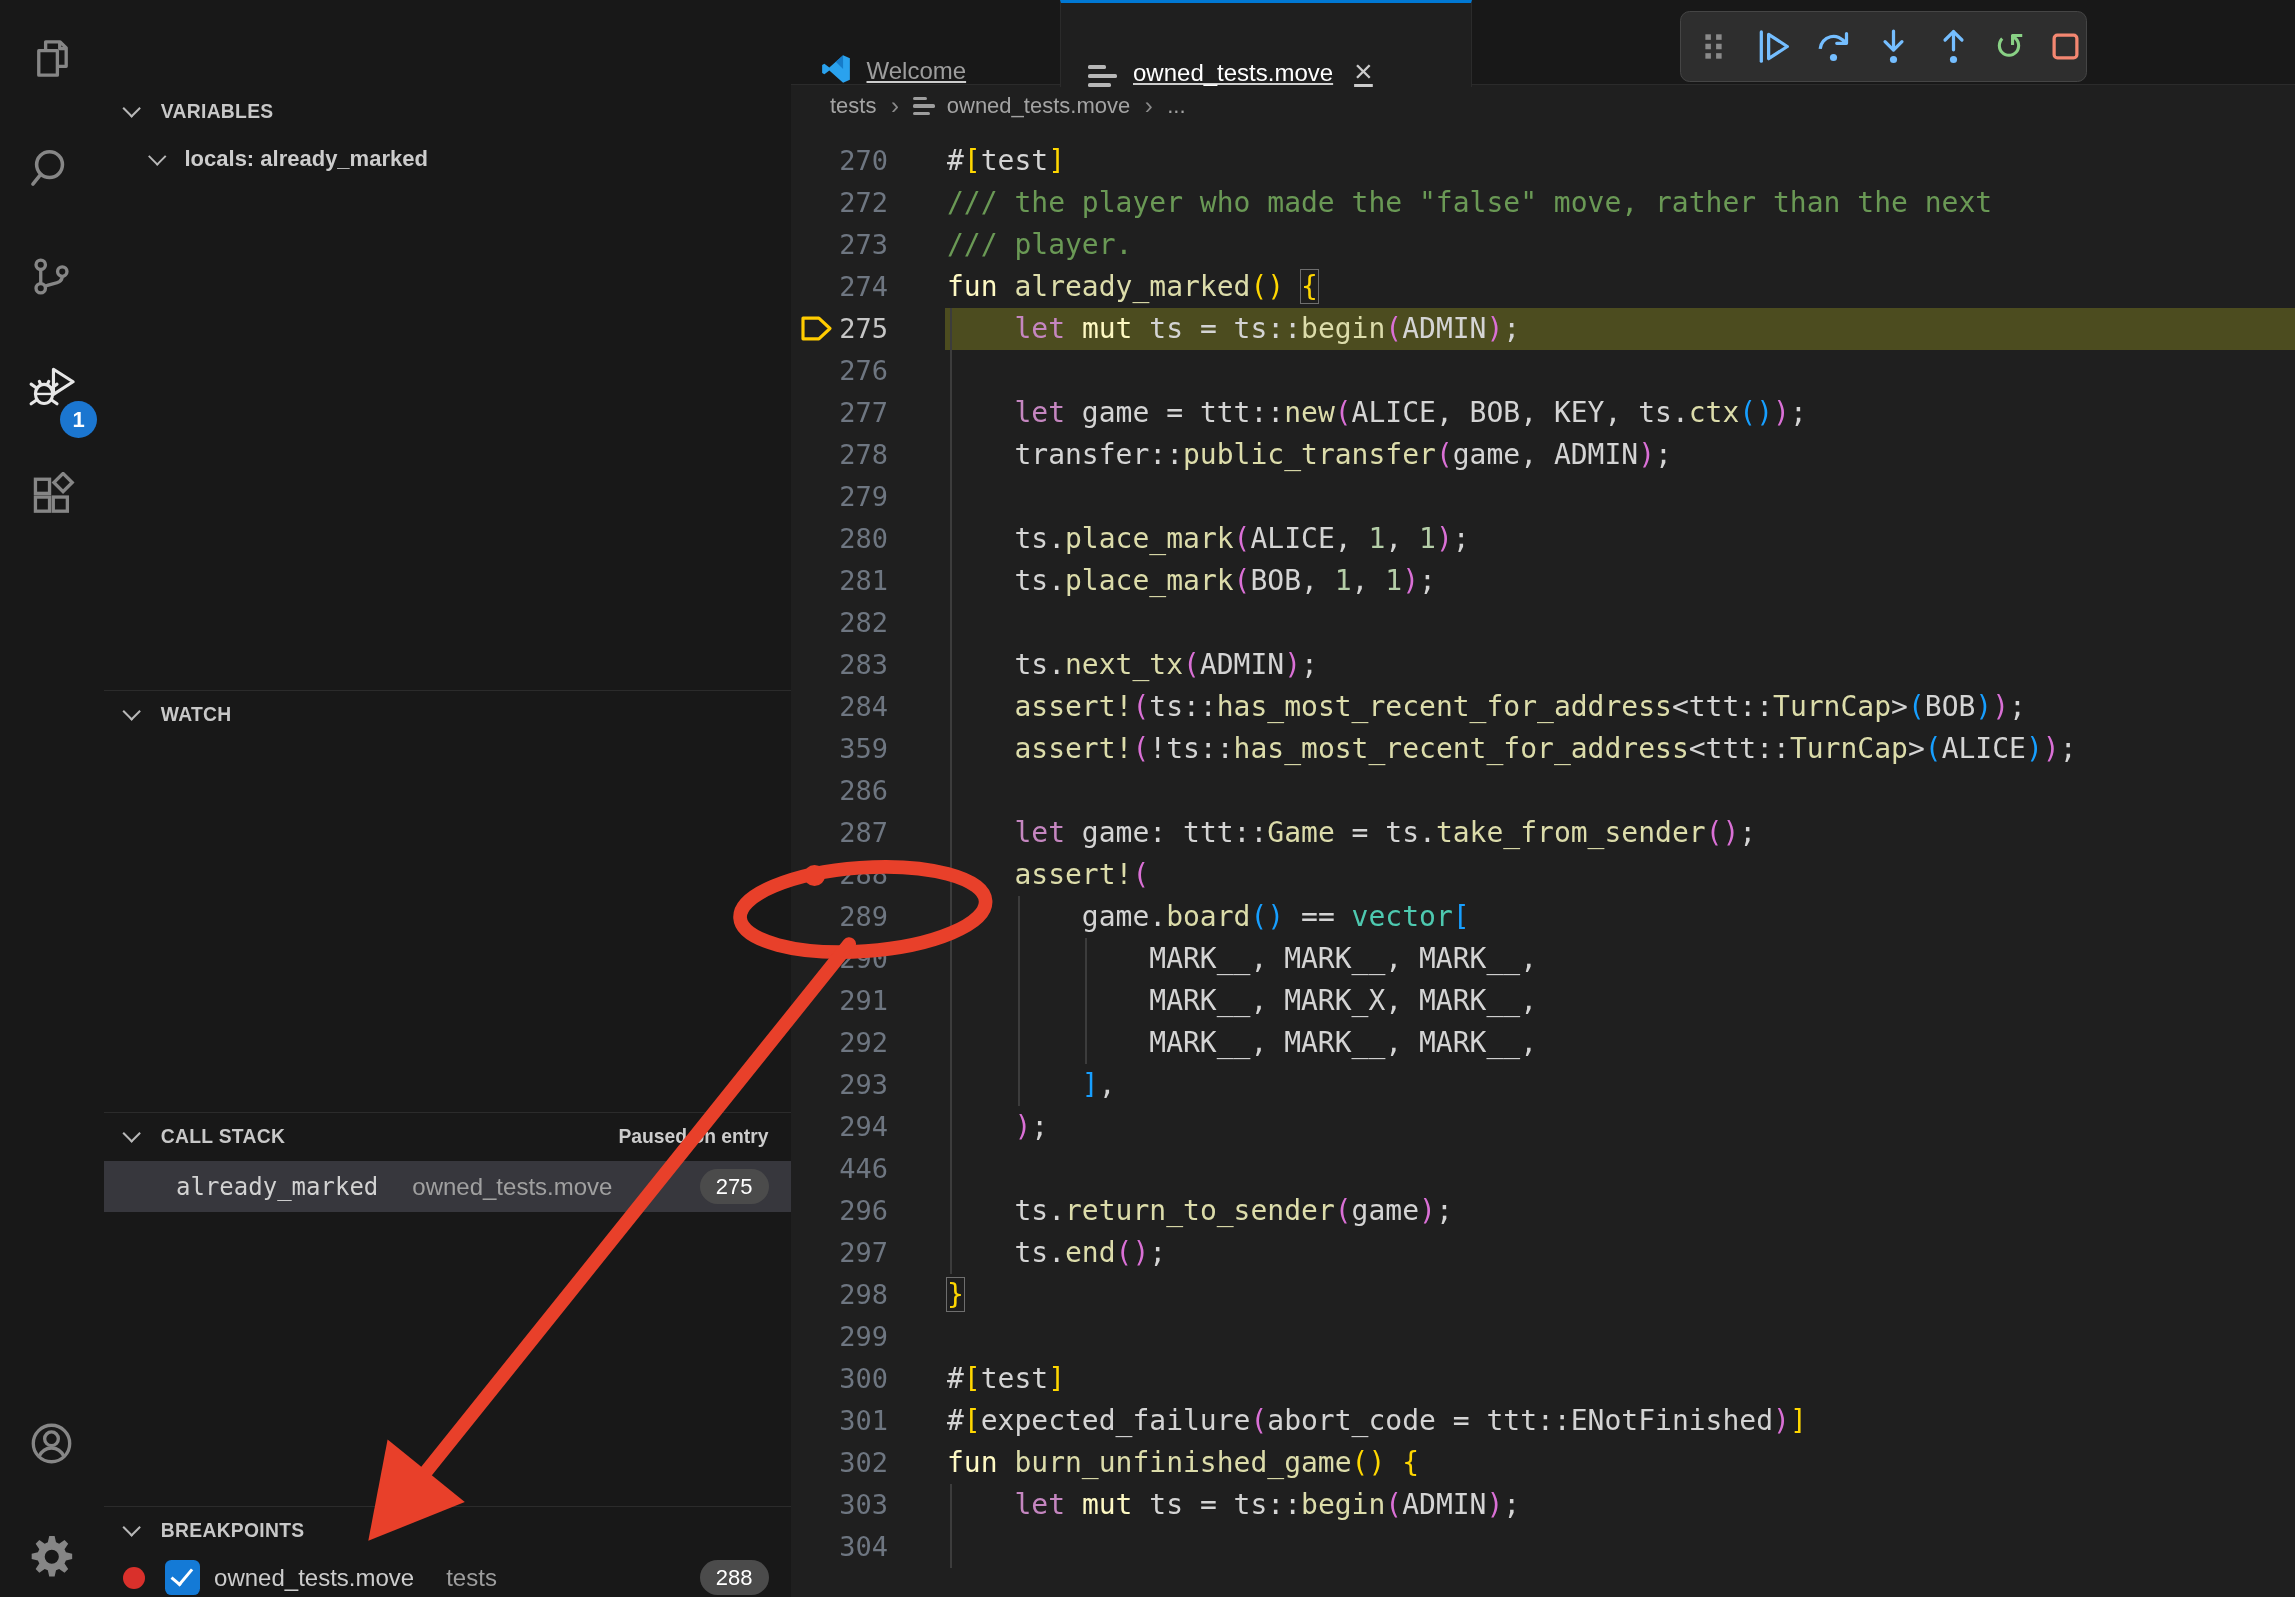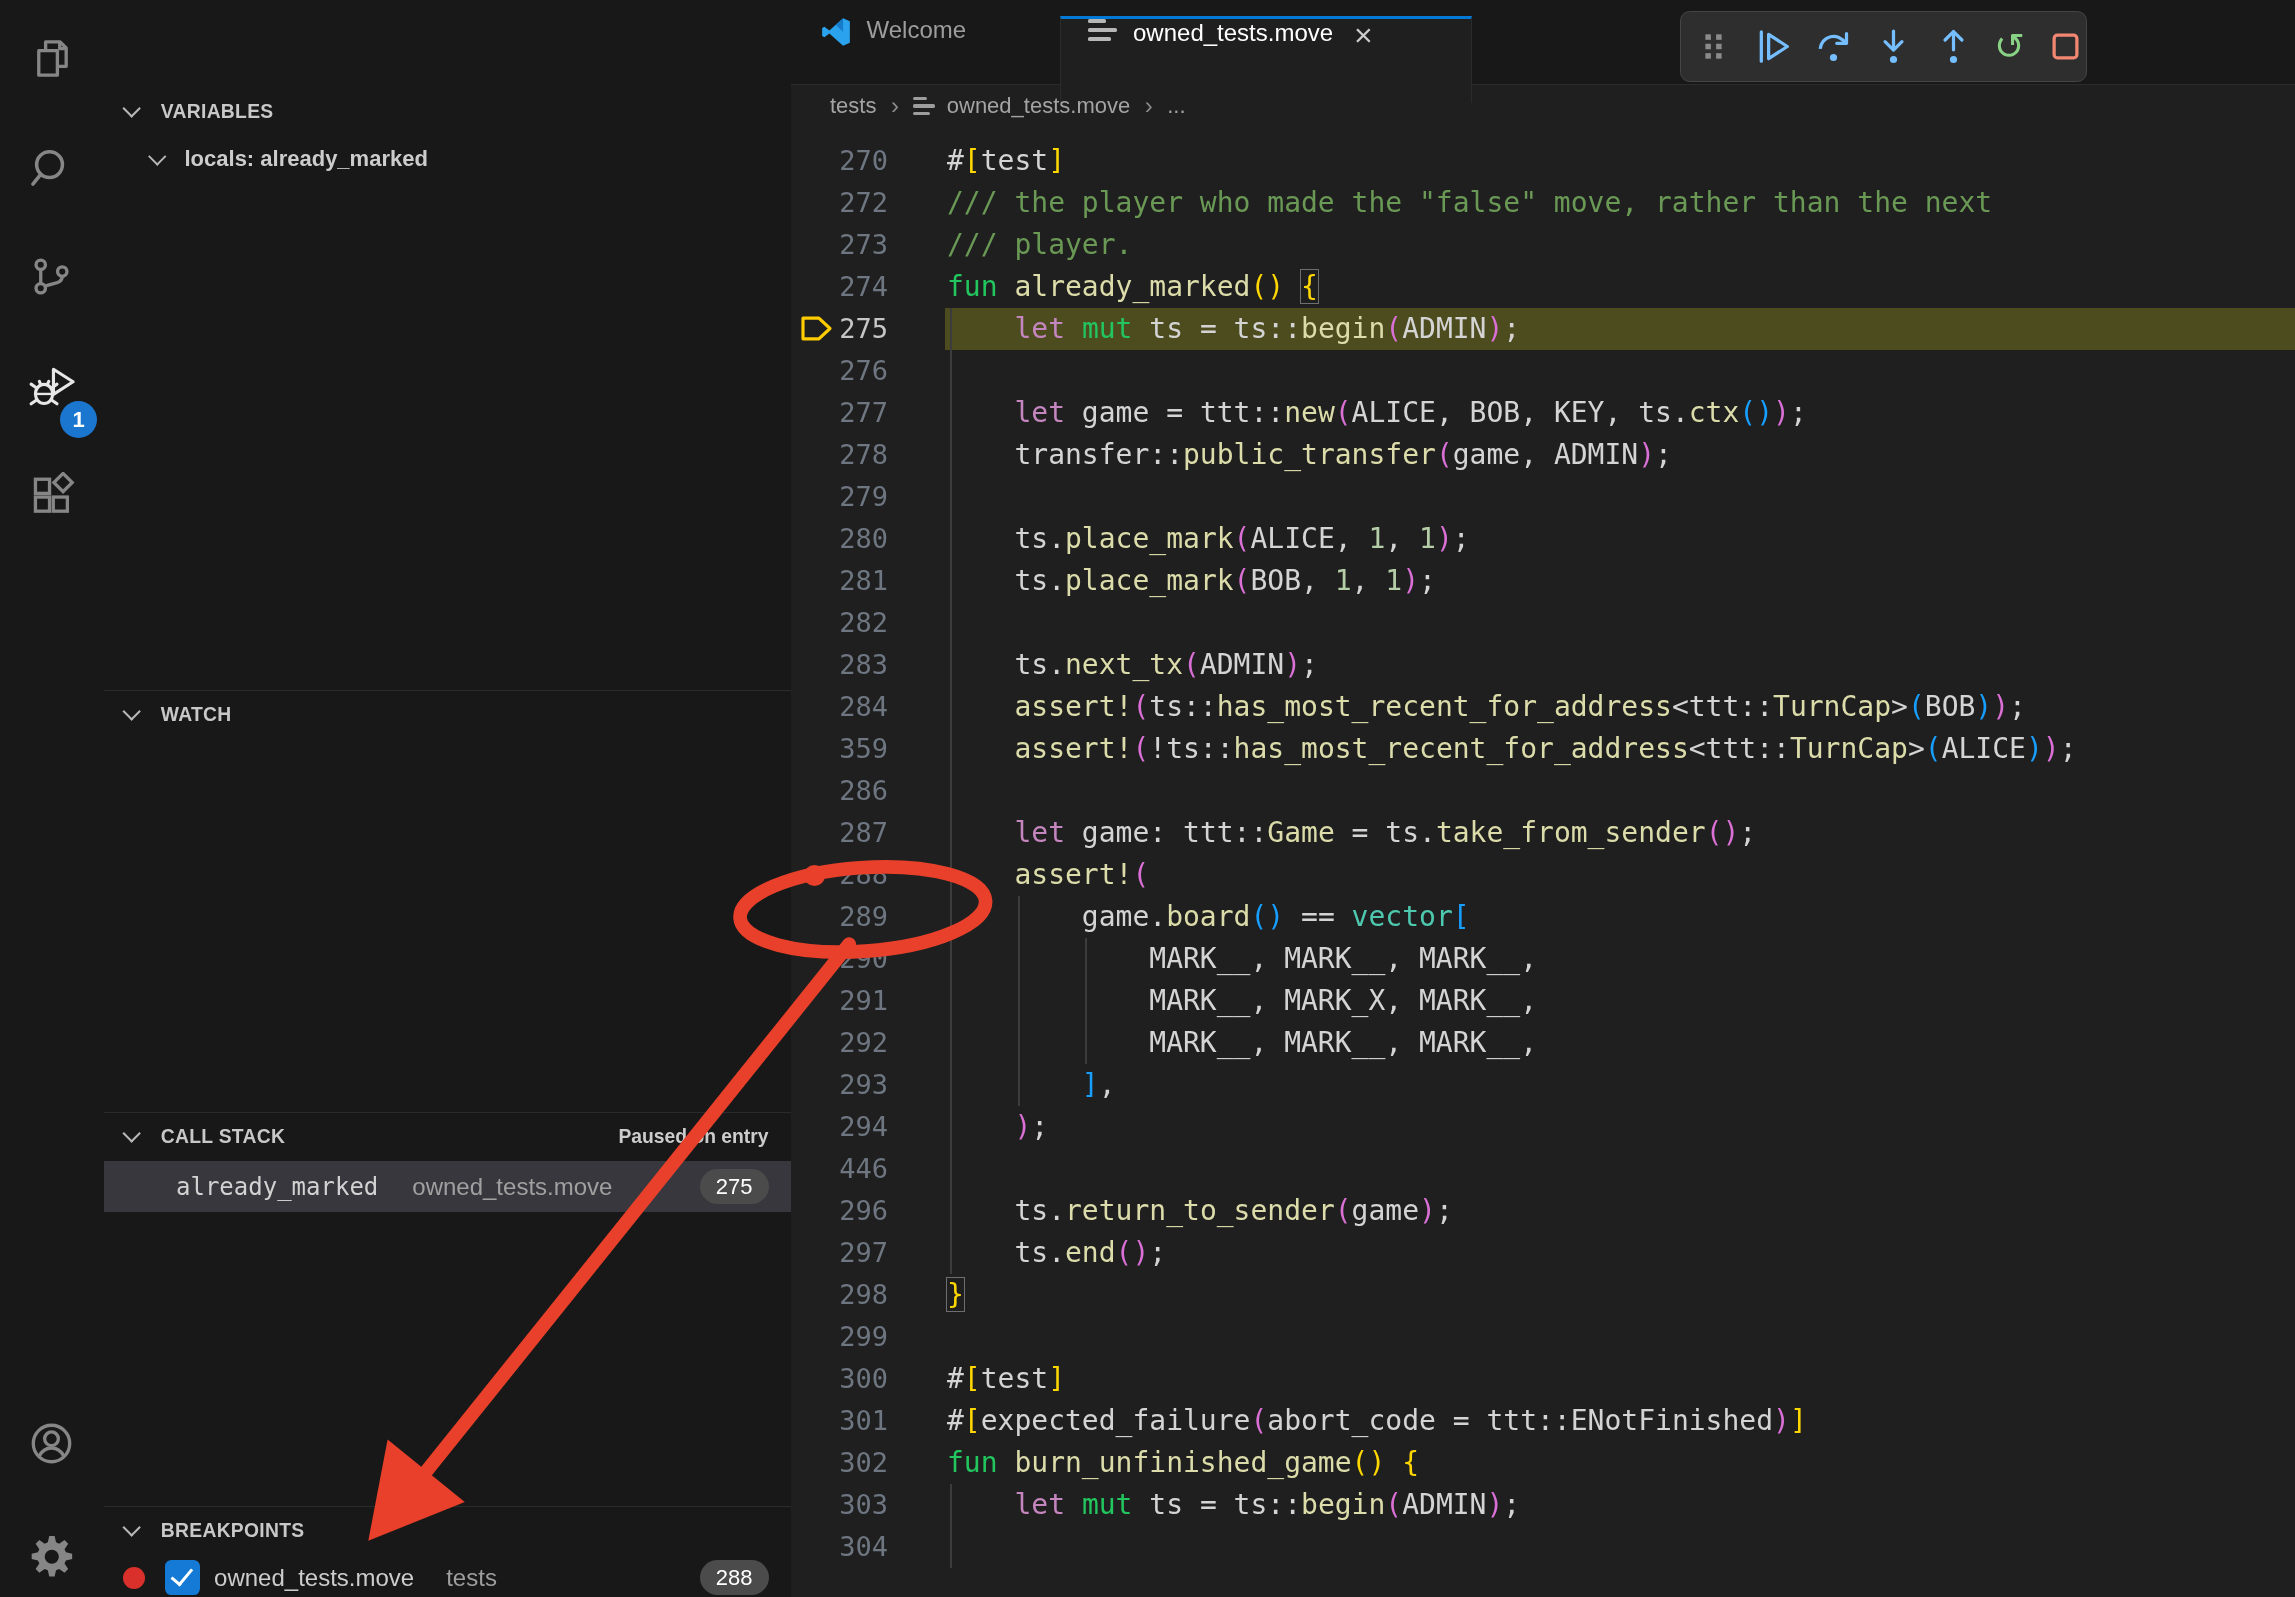--- a/index.html
+++ b/index.html
@@ -50,21 +50,21 @@
   .bp-dot{width:22px;height:22px;border-radius:50%;background:#d9302b;flex:none;}
   #bp-row .bp-dot{margin-left:19.3px;}
   .checkbox{position:relative;width:35px;height:35px;margin-left:19.3px;background:#147ad6;border-radius:6.4px;flex:none;}
   .checkbox::after{content:'';position:absolute;left:11.3px;top:4px;width:8.8px;height:17.7px;border:solid #fff;border-width:0 3.6px 3.6px 0;transform:rotate(40deg);}
   #bp-row .bfile{margin-left:14.5px;font-size:24px;color:#cccccc;}
   #bp-row .bdir{margin-left:32px;font-size:24px;color:#9d9d9d;}
 
   
   #editor{left:791px;top:0;width:1504px;height:1597px;background:#1f1f1f;}
   #tabbar{position:absolute;left:0;top:0;width:100%;height:85px;background:#181818;border-bottom:1.6px solid #2b2b2b;box-sizing:border-box;}
-  .tab{position:absolute;top:16px;height:85px;display:flex;align-items:flex-start;box-sizing:border-box;}
+  .tab{position:absolute;top:0;height:85px;display:flex;align-items:flex-end;box-sizing:border-box;text-decoration:underline;}
   #tab-welcome{left:0;width:269px;padding-left:29px;}
   #tab-welcome .t-label{margin-left:14.5px;font-size:24px;color:#9d9d9d;}
   #tab-active{left:269px;width:412px;background:#1f1f1f;border-left:1.6px solid #2b2b2b;border-right:1.6px solid #2b2b2b;border-top:3.2px solid #0078d4;height:87px;padding-left:27px;}
   #tab-active .t-label{margin-left:16px;font-size:24px;color:#ffffff;}
   .close-x{margin-left:21px;font-size:32px;color:#cccccc;line-height:1;}
   .moveicon i{display:block;height:4px;background:#b7b7b7;border-radius:1.6px;margin-bottom:4.8px;}
   .moveicon i:nth-child(1){width:17.7px;}
   .moveicon i:nth-child(2){width:29px;}
   .moveicon i:nth-child(3){width:22.5px;margin-bottom:0;}
   .moveicon.sm i{height:3.2px;background:#9d9d9d;margin-bottom:4px;}
@@ -88,21 +88,21 @@
         font-family:"DejaVu Sans Mono",monospace;font-size:28px;line-height:42px;}
   .line{position:relative;height:42px;}
   .line .hl{display:none;}
   .line.cur .hl{display:block;position:absolute;left:154px;right:0;top:0;bottom:0;background:#4c4c1f;}
   .gutter{position:absolute;left:0;top:0;width:97px;text-align:right;color:#6e7681;font-size:27px;z-index:3;}
   .line.cur .gutter{color:#c6c6c6;}
   .bp-gutter{position:absolute;left:13px;top:10.5px;width:21px;height:21px;border-radius:50%;background:#e8402a;}
   .cur-marker{position:absolute;left:8px;top:7.2px;width:35px;height:27px;}
   .guide{position:absolute;top:0;bottom:0;width:1.6px;background:#3c3c3c;z-index:1;}
   .tx{position:absolute;left:156px;top:0;white-space:pre;z-index:2;}
-  .pl{color:#d4d4d4}.cm{color:#6A9955}.kw{color:#22c55e}.ct{color:#C586C0}
+  .pl{color:#d4d4d4}.cm{color:#6A9955}.kw{color:#fef9c3}.ct{color:#C586C0}
   .fn{color:#DCDCAA}.ty{color:#4EC9B0}.b1{color:#FFD700}.b2{color:#DA70D6}
   .b3{color:#179FFF}.num{color:#b5cea8}
   .bm{outline:1.6px solid #6e6e6e;outline-offset:-0.8px;}
 
   
   #annotation{left:0;top:0;width:2295px;height:1597px;pointer-events:none;z-index:60;}
 </style>
 </head>
 <body>
 

